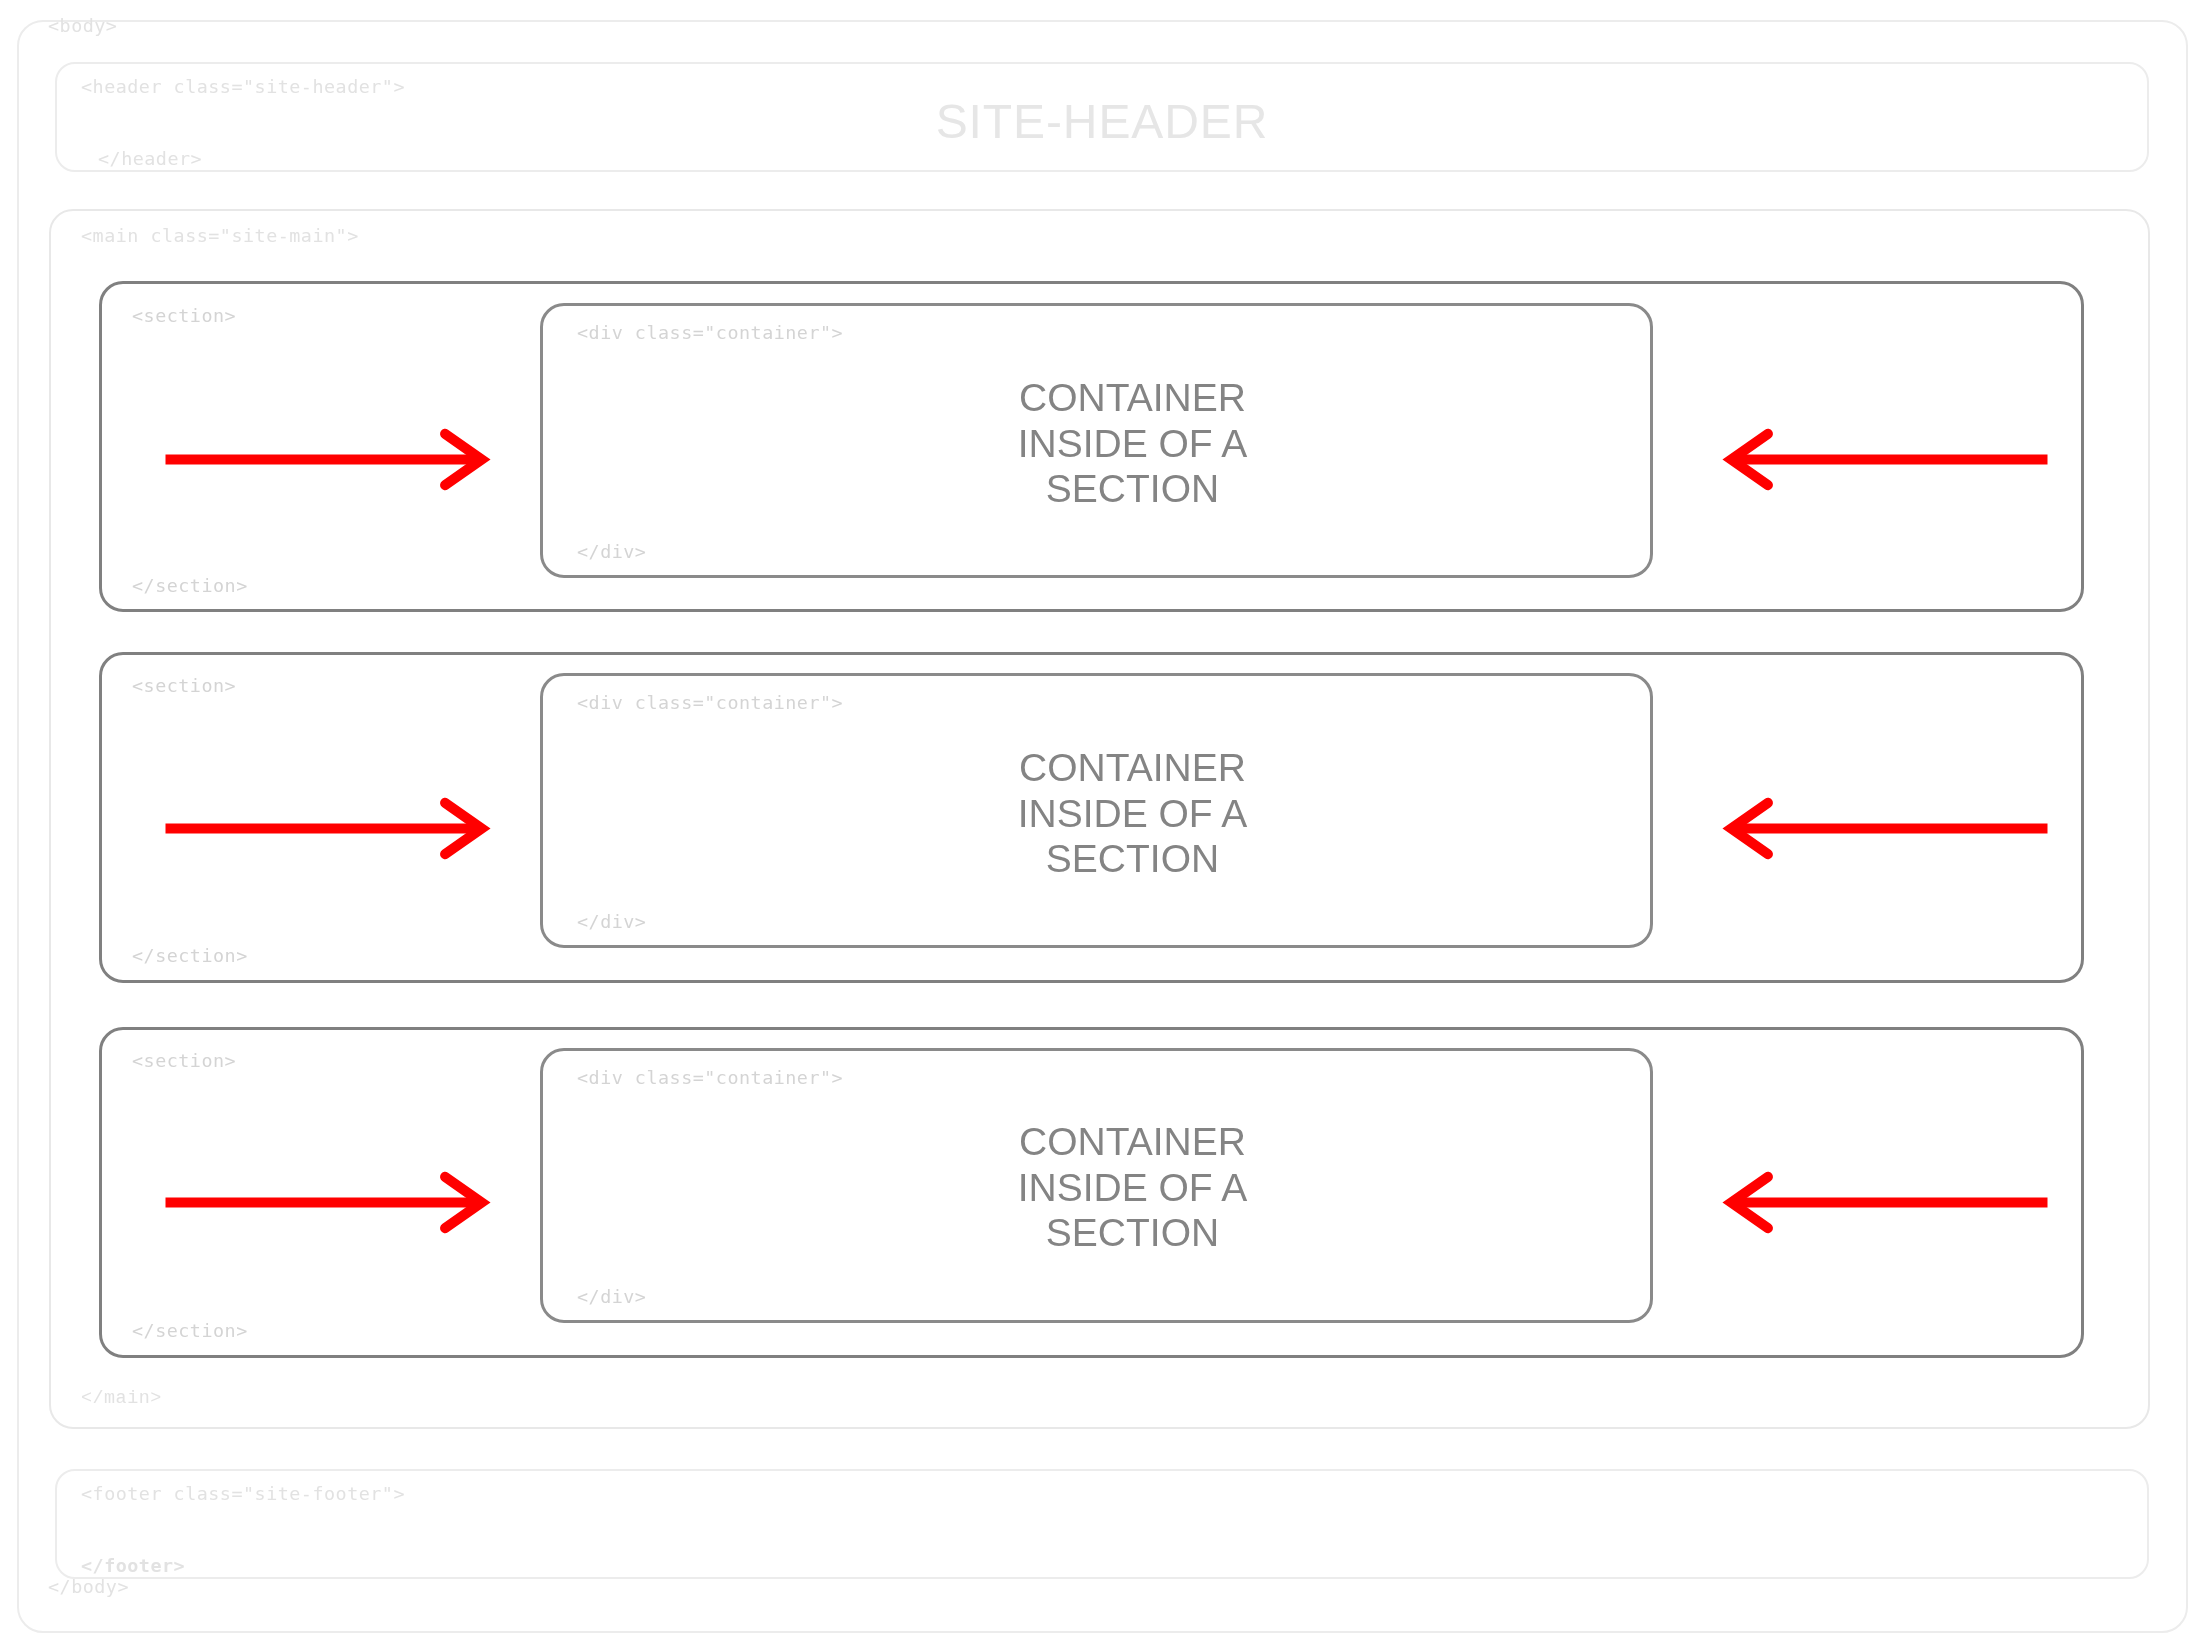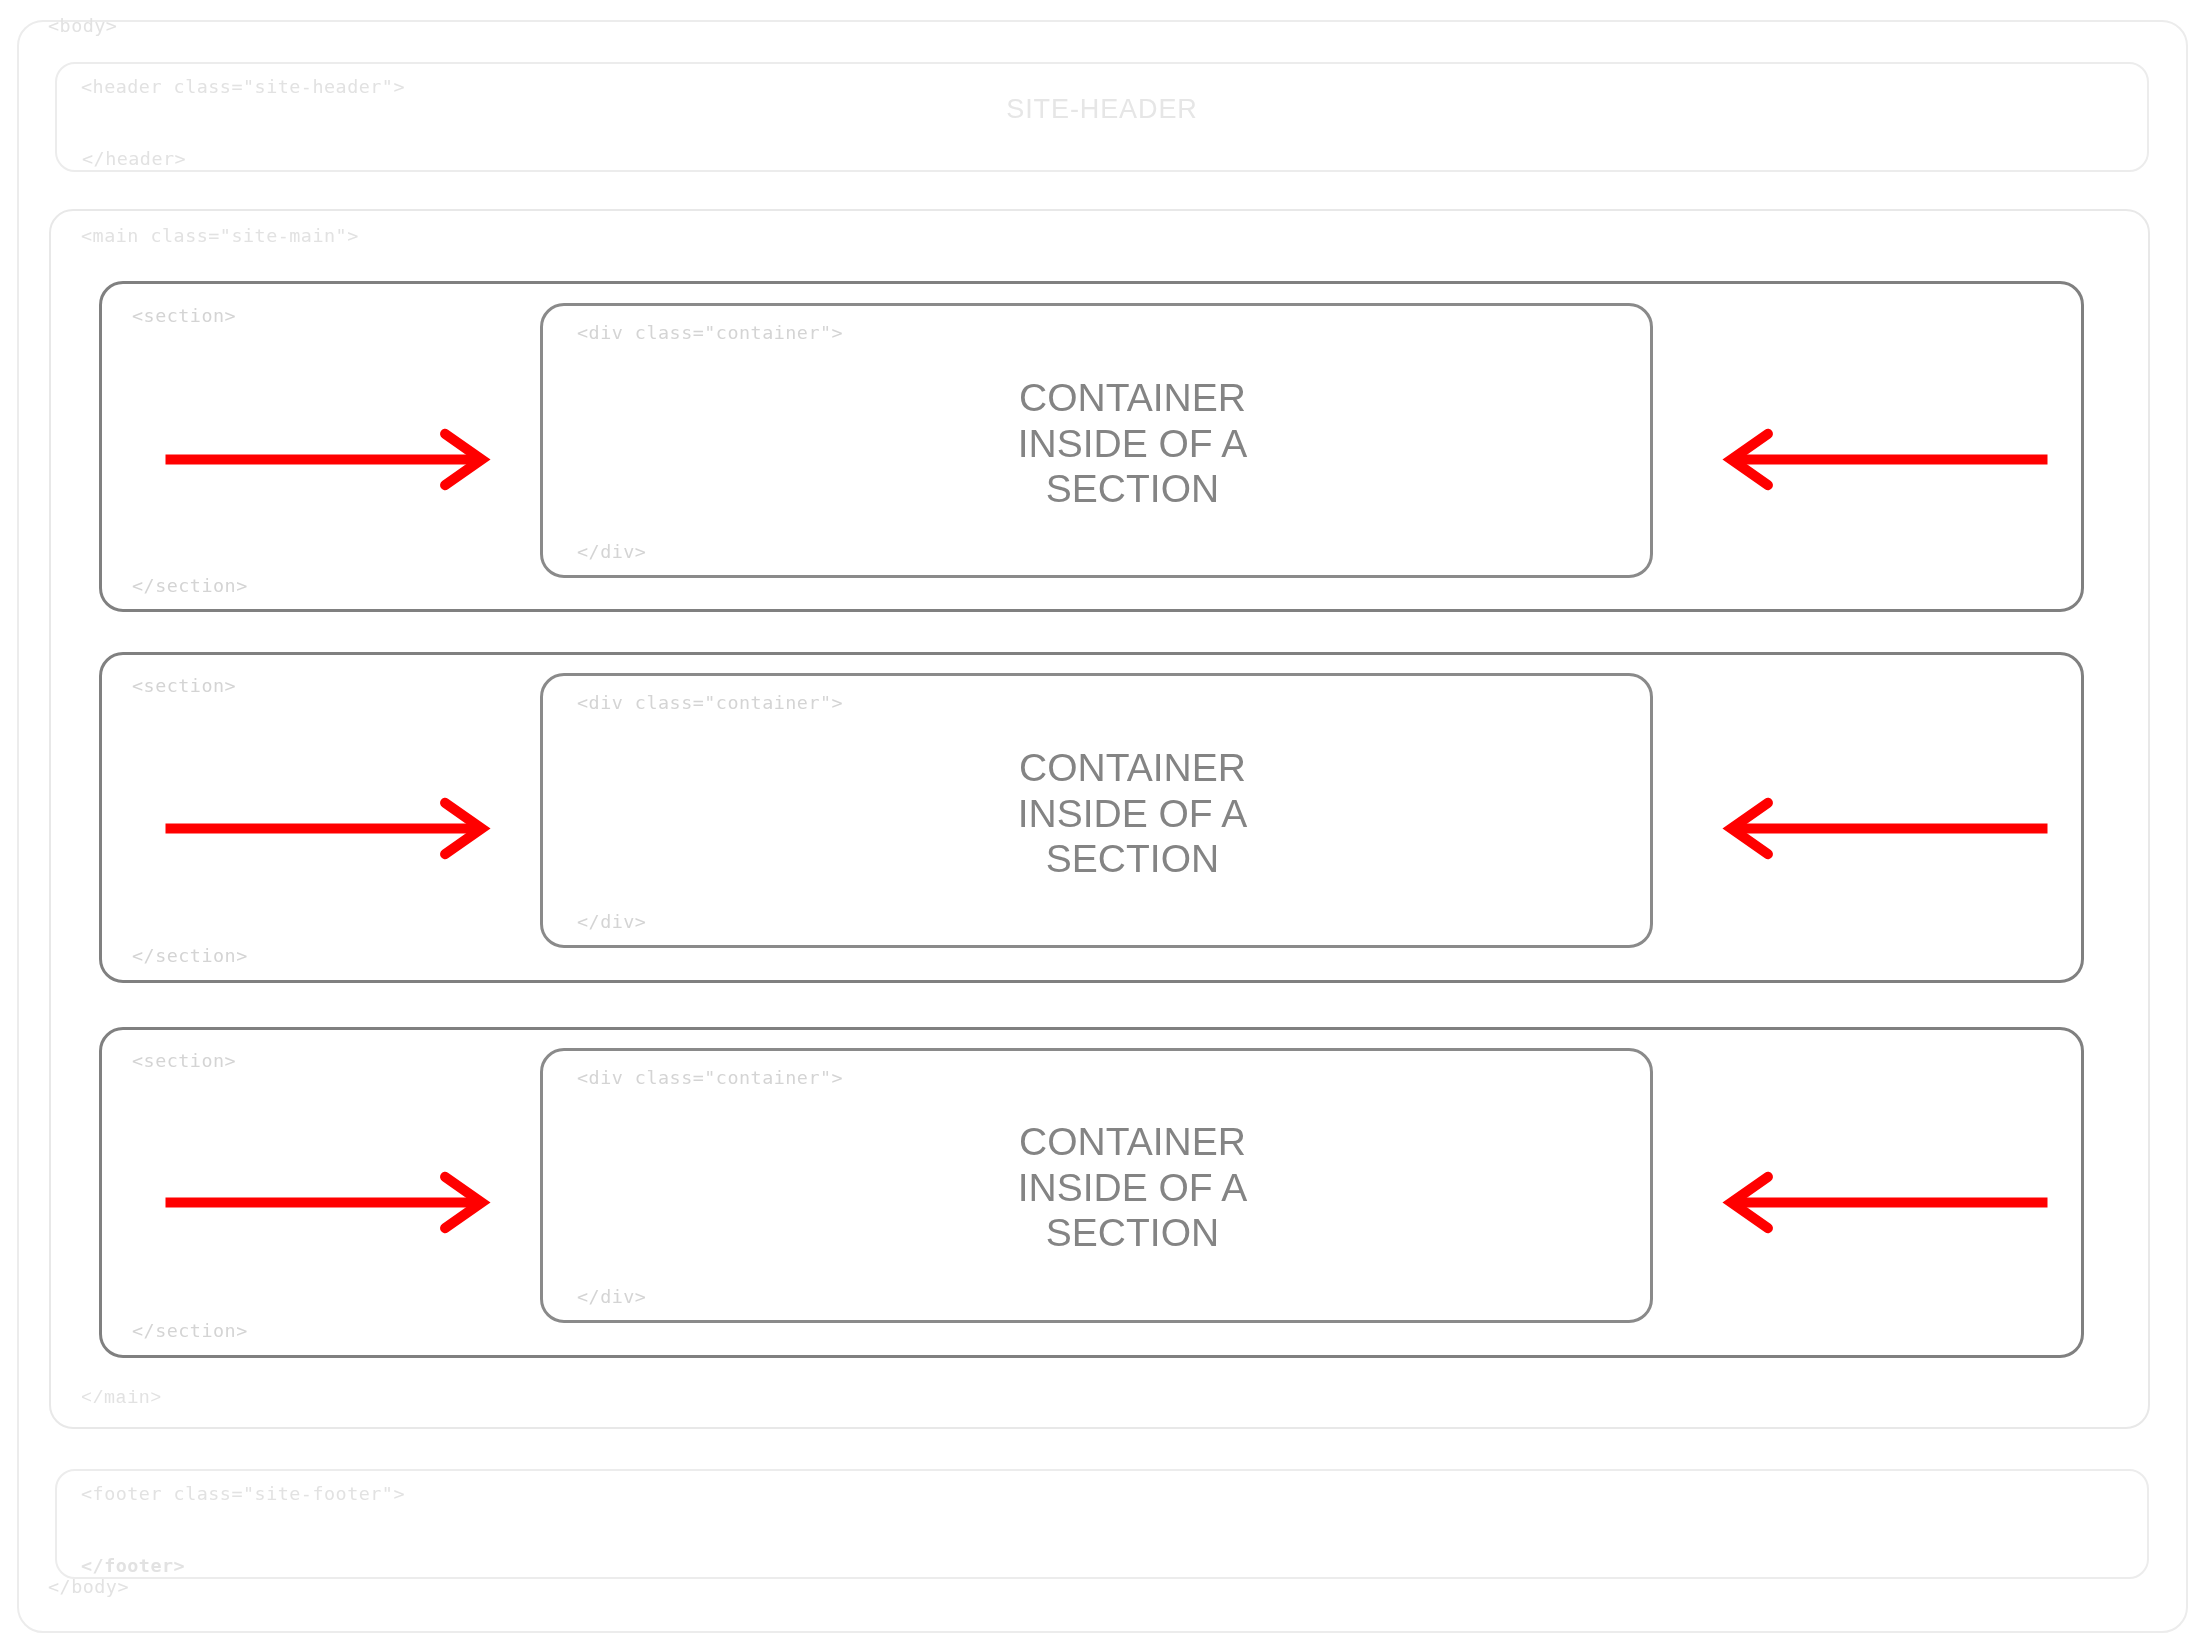--- a/index.html
+++ b/index.html
@@ -32,21 +32,21 @@
     user-select: none;
   }
   .tag.dark {
     color: #d4d4d4;
   }
 
   
   .watermark {
     position: absolute;
     font-family: "Liberation Sans", sans-serif;
-    font-size: 27px;
+    font-size: 48px;
     font-weight: 400;
     letter-spacing: 0.9px;
     color: #e6e6e6;
     white-space: nowrap;
     user-select: none;
   }
 
   
   .box {
     position: absolute;
@@ -102,21 +102,21 @@
   <div class="box box-body" style="left:16.5px; top:20px; width:2171px; height:1613px;"></div>
 
   <div class="tag" style="left:48px; top:14.7px;">&lt;body&gt;</div>
 
   <div class="tag" style="left:48px; top:1568px;margin-top:8px;">&lt;/body&gt;</div>
 
   <div class="box box-header" style="left:55px; top:62px; width:2094px; height:110px;"></div>
 
   <div class="tag" style="left:81px; top:76px;">&lt;header class="site-header"&gt;</div>
 
-  <div class="tag" style="left:82px; top:148px;">&lt;/header&gt;</div>
+  <div class="tag" style="left:98px; top:148px;">&lt;/header&gt;</div>
 
   <div class="watermark" style="left:0; top:94px; width:2204px; text-align:center;">SITE-HEADER</div>
 
   <div class="box box-main" style="left:49px; top:209px; width:2101px; height:1220px;"></div>
 
   <div class="tag" style="left:81px; top:225px;">&lt;main class="site-main"&gt;</div>
 
   <div class="tag" style="left:81px; top:1388px;font-family:Liberation Mono, monospace;">&lt;/main&gt;</div>
 
   <div class="box box-section" style="left:99px; top:281px; width:1985px; height:331px;"></div>

